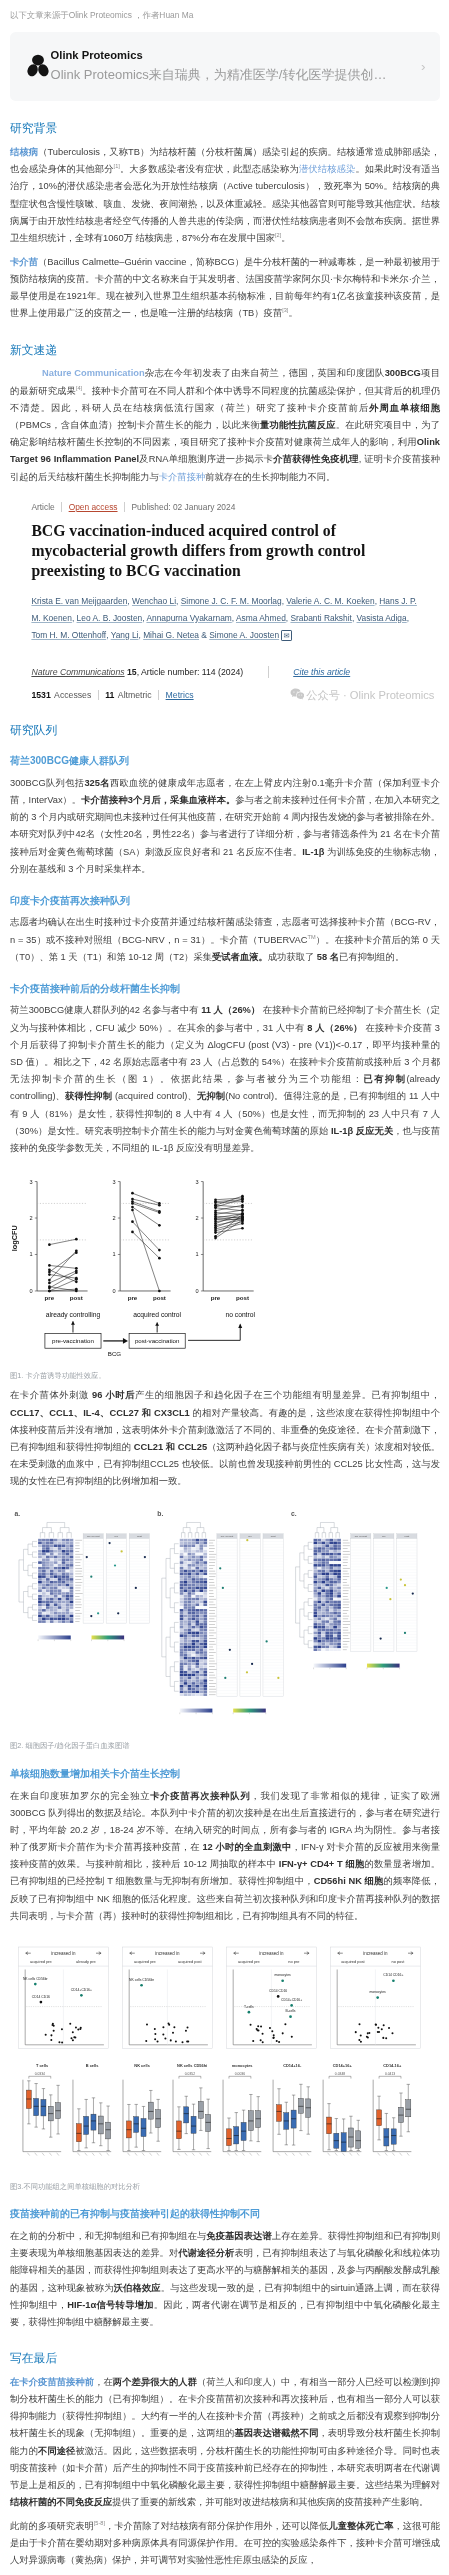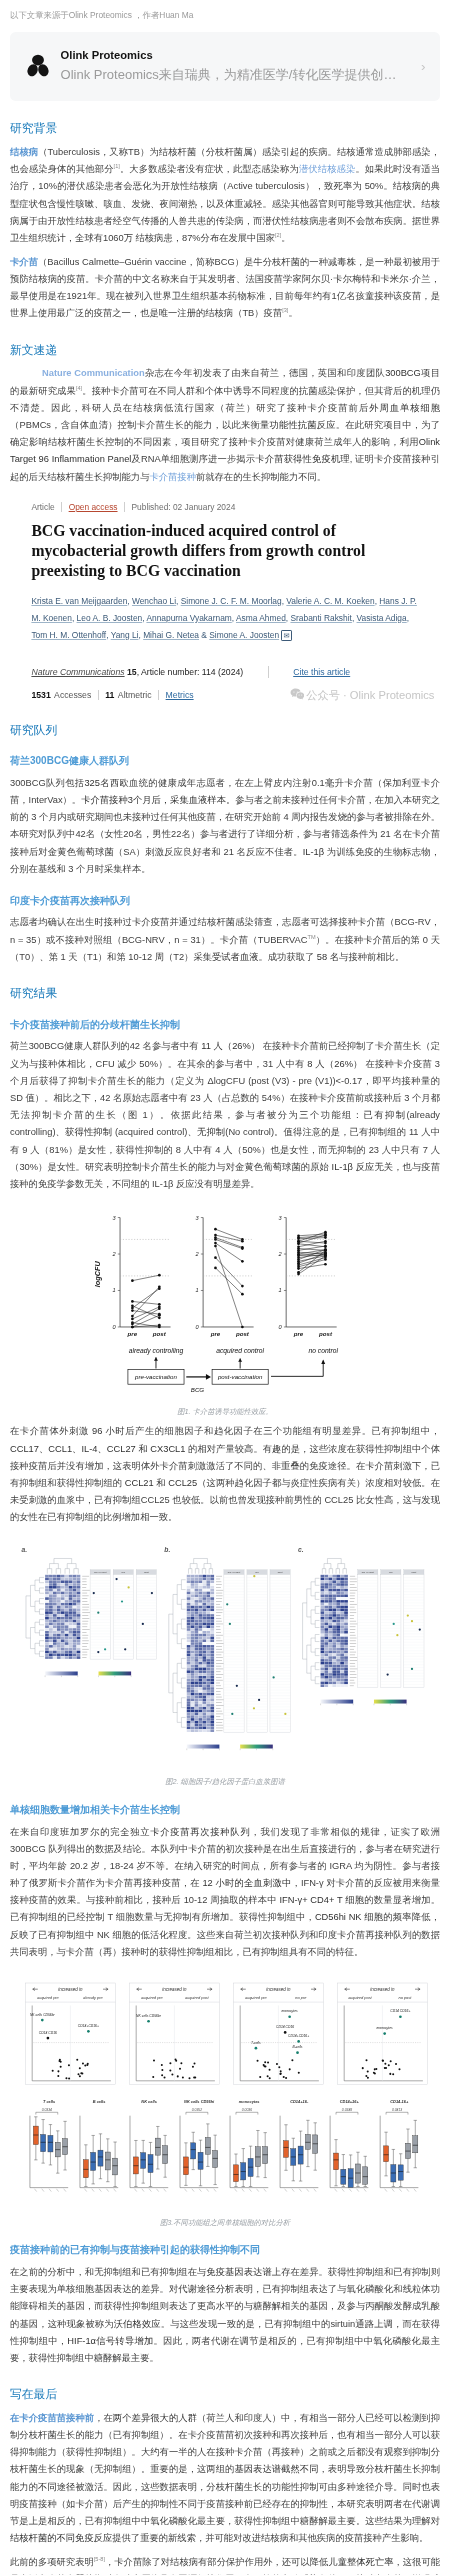--- a/index.html
+++ b/index.html
@@ -1,51 +1,51 @@
 <!DOCTYPE html>
 <html style="font-size:9px"><head>
 <meta charset="utf-8">
 <style>
   html,body{margin:0;padding:0;background:#ffffff;}
   body{width:450px;font-family:"Liberation Sans","DejaVu Sans",sans-serif;color:#404040;}
   .origin{color:#9a9a9a;font-size:8.4px;padding:10px 10px 5.6px;}
-  .card{margin:5.6px 10px 17px;background:#f6f7f8;border-radius:5.6px;padding:17px 14.6px;display:flex;align-items:center;gap:10px;cursor:pointer;justify-content:flex-end;}
+  .card{margin:5.6px 10px 17px;background:#f6f7f8;border-radius:5.6px;padding:17px 14.6px;display:flex;align-items:center;cursor:pointer;justify-content:flex-end;}
   .card-text{min-width:0;}
   .card-title{font-size:11.2px;font-weight:700;color:#121212;margin-bottom:5px;}
   .card-desc{font-size:13px;color:#9b9b9b;white-space:nowrap;overflow:hidden;text-overflow:ellipsis;max-width:337px;}
   .chev{margin-left:auto;color:#c5c5c5;font-size:13.5px;flex:none;}
   .wrap{padding:0 10px 17px;}
   h2.sec{color:#1879ba;font-size:11.8px;margin:20px 0 6.7px;font-weight:400;}
   h3.sub{color:#4f9cd6;font-size:10px;margin:15.7px 0 4.5px;font-weight:700;}
   p.body{font-size:9.3px;line-height:1.85;margin:6.7px 0;text-align:justify;}
   .sg-p{color:#404040;}
-  .sg-b{font-weight:400;color:#303030;margin-top:12px;}
+  .sg-b{font-weight:700;color:#303030;margin-top:12px;}
   .sg-lk{color:#6d9ed9;cursor:pointer;}
   .sg-lkb{color:#5a96d2;font-weight:700;cursor:pointer;}
   .sg-lkl{color:#8ab0e0;font-weight:700;cursor:pointer;padding-left:32px;}
   sup.sg-sup{font-size:5.6px;color:#8a8a8a;}
   
   .nat{margin:15.7px 0 5.6px;padding-left:21.4px;}
   .nat-meta{color:#6f6f6f;font-size:8.4px;display:flex;gap:0;align-items:flex-start;}
   .nat-meta .vd{width:0.6px;height:10px;background:#cfcfcf;margin:0 6.7px;}
   .nat-meta .oa{color:#b74730;text-decoration:underline;cursor:pointer;}
   .nat-title{font-family:"Liberation Serif","DejaVu Serif",serif;font-size:15.7px;line-height:1.3;color:#141414;margin:9px 0 11.2px;font-weight:700;max-width:360px;}
   .nat-authors{font-size:8.4px;line-height:2.0;color:#3c5a78;max-width:394px;}
   .nat-authors a{color:#3c5a78;text-decoration:underline;text-decoration-color:#9db4c8;cursor:pointer;}
   .env{color:#3c5a78;font-size:7.3px;border:0.6px solid #3c5a78;border-radius:1.1px;padding:0 1.1px;margin-left:2.2px;}
   .nat-journal{margin-top:23px;font-size:8.7px;color:#222;display:flex;gap:18px;align-items:center;}
   .nat-journal .vd{width:0.6px;height:11.2px;background:#cfcfcf;margin:0 6.7px;}
   .jn{font-style:italic;text-decoration:underline;color:#4a4a4a;cursor:pointer;}
-  .cite{color:#2f6aa0;text-decoration:underline;cursor:pointer;}
+  .cite{color:#2f6aa0;text-decoration:underline;cursor:pointer;font-style:italic;}
   .nat-stats{margin-top:10px;font-size:8.7px;color:#555;display:flex;align-items:center;}
   .nat-stats .vd{width:0.6px;height:10px;background:#cfcfcf;margin:0 6.7px;}
   .nat-stats b{color:#111;margin-right:3.4px;}
   .mlink{color:#2f6aa0;text-decoration:underline;cursor:pointer;}
   .badge{margin-left:auto;color:#c6c6c6;font-size:11.2px;display:flex;align-items:center;gap:2px;padding-right:5.6px;justify-content:flex-end;}
-  figure{margin:14.6px 0 4.5px;text-align:center;font-style:italic;}
+  figure{margin:14.6px 0 4.5px;}
   figcaption{font-size:7.3px;color:#9aa0a6;margin-top:9px;}
   svg text{font-family:"Liberation Sans","DejaVu Sans",sans-serif;}
 </style>
 </head>
 <body>
 
 <div class="origin">以下文章来源于Olink Proteomics ，作者Huan Ma</div>
 
 <div class="card">
   <span style="flex:none;">
@@ -112,23 +112,22 @@
         </span>
         <span>公众号 · Olink Proteomics</span>
       </span>
     </div>
   </div>
 
   <h2 class="sec">研究队列</h2>
   <h3 class="sub">荷兰300BCG健康人群队列</h3>
   <p class="body"><span class="sg-p">300BCG队列包括</span><span class="sg-b">325名</span><span class="sg-p">西欧血统的健康成年志愿者，在左上臂皮内注射0.1毫升卡介苗（保加利亚卡介苗，InterVax）。</span><span class="sg-b">卡介苗接种3个月后，采集血液样本。</span><span class="sg-p">参与者之前未接种过任何卡介苗，在加入本研究之前的 3 个月内或研究期间也未接种过任何其他疫苗，在研究开始前 4 周内报告发烧的参与者被排除在外。本研究对队列中42名（女性20名，男性22名）参与者进行了详细分析，参与者筛选条件为 21 名在卡介苗接种后对金黄色葡萄球菌（SA）刺激反应良好者和 21 名反应不佳者。</span><span class="sg-b">IL-1β</span><span class="sg-p"> 为训练免疫的生物标志物，分别在基线和 3 个月时采集样本。</span></p>
   <h3 class="sub">印度卡介疫苗再次接种队列</h3>
-  <p class="body"><span class="sg-p">志愿者均确认在出生时接种过卡介疫苗并通过结核杆菌感染筛查，志愿者可选择接种卡介苗（BCG-RV，n = 35）或不接种对照组（BCG-NRV，n = 31）。卡介苗（TUBERVAC</span><sup class="sg-sup">TM</sup><span class="sg-p">）。在接种卡介苗后的第 0 天（T0）、第 1 天（T1）和第 10-12 周（T2）采集</span><span class="sg-b">受试者血液。</span><span class="sg-p">成功获取了 </span><span class="sg-b">58 名</span><span class="sg-p">与接种前相比。</span></p>
+  <p class="body"><span class="sg-p">志愿者均确认在出生时接种过卡介疫苗并通过结核杆菌感染筛查，志愿者可选择接种卡介苗（BCG-RV，n = 35）或不接种对照组（BCG-NRV，n = 31）。卡介苗（TUBERVAC</span><sup class="sg-sup">TM</sup><span class="sg-p">）。在接种卡介苗后的第 0 天（T0）、第 1 天（T1）和第 10-12 周（T2）采集</span><span class="sg-b">受试者血液。</span><span class="sg-p">成功获取了 </span><span class="sg-b">58 名</span><span class="sg-p">已有抑制组的。</span></p>
 
-  <h2 class="sec">研究结果</h2>
   <h3 class="sub">卡介疫苗接种前后的分歧杆菌生长抑制</h3>
   <p class="body"><span class="sg-p">荷兰300BCG健康人群队列的42 名参与者中有 </span><span class="sg-b">11 人（26%）</span><span class="sg-p"> 在接种卡介苗前已经抑制了卡介苗生长（定义为与接种体相比，CFU 减少 50%）。在其余的参与者中，31 人中有 </span><span class="sg-b">8 人（26%）</span><span class="sg-p"> 在接种卡介疫苗 3 个月后获得了抑制卡介苗生长的能力（定义为 ΔlogCFU (post (V3) - pre (V1))&lt;-0.17，即平均接种量的 SD 值）。相比之下，42 名原始志愿者中有 23 人（占总数的 54%）在接种卡介疫苗前或接种后 3 个月都无法抑制卡介苗的生长（图 1）。依据此结果，参与者被分为三个功能组：</span><span class="sg-b">已有抑制</span><span class="sg-p">(already controlling)、</span><span class="sg-b">获得性抑制</span><span class="sg-p"> (acquired control)、</span><span class="sg-b">无抑制</span><span class="sg-p">(No control)。值得注意的是，已有抑制组的 11 人中有 9 人（81%）是女性，获得性抑制的 8 人中有 4 人（50%）也是女性，而无抑制的 23 人中只有 7 人（30%）是女性。研究表明控制卡介苗生长的能力与对金黄色葡萄球菌的原始 </span><span class="sg-b">IL-1β 反应无关</span><span class="sg-p">，也与疫苗接种的免疫学参数无关，不同组的 IL-1β 反应没有明显差异。</span></p>
 
   <figure>
     <svg id="fig1" width="264" height="188" viewBox="0 0 470 335">
       <text x="12" y="118" transform="rotate(-90 12 118)" font-size="13" font-weight="bold" fill="#222" text-anchor="middle">logCFU</text>
     <g>
           <line x1="48" y1="17" x2="48" y2="212" stroke="#333" stroke-width="1.3"></line>
           <line x1="48" y1="212" x2="138" y2="212" stroke="#333" stroke-width="1.3"></line>
           <line x1="44" y1="212" x2="48" y2="212" stroke="#333" stroke-width="1"></line>

